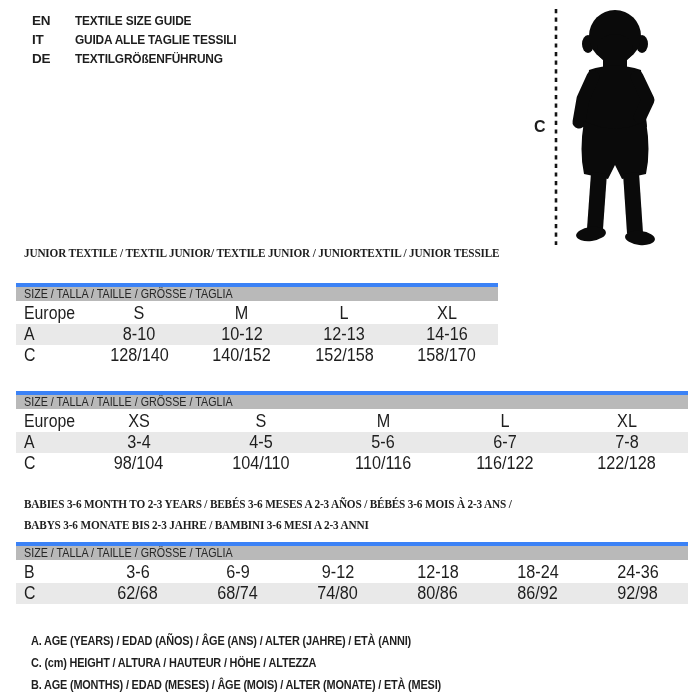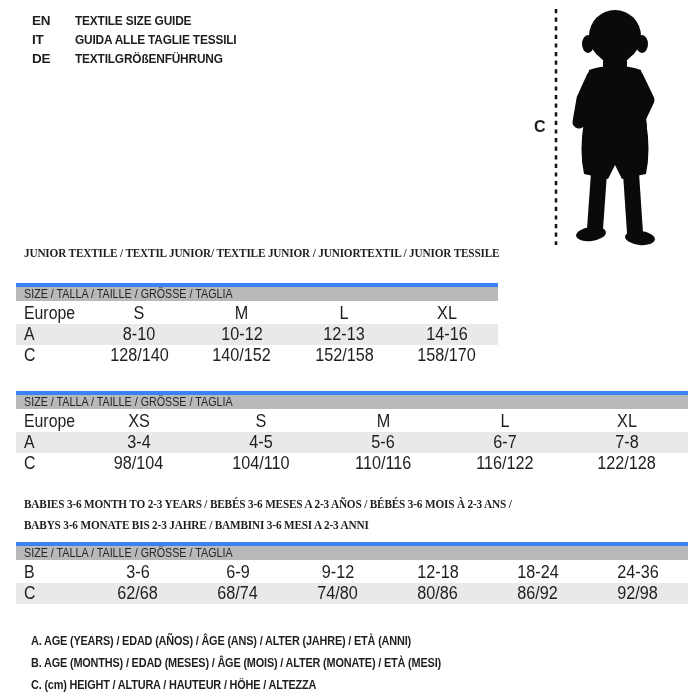--- a/index.html
+++ b/index.html
@@ -208,17 +208,17 @@
         <td><span class="cc">80/86</span></td>
         <td><span class="cc">86/92</span></td>
         <td><span class="cc">92/98</span></td>
       </tr>
     </tbody>
       </table>
   </div>
 
   <div class="legend">
     <div><span class="cl">A. AGE (YEARS) / EDAD (AÑOS) / ÂGE (ANS) / ALTER (JAHRE) / ETÀ (ANNI)</span></div>
+    <div><span class="cl">C. (cm) HEIGHT / ALTURA / HAUTEUR / HÖHE / ALTEZZA</span></div>
     <div><span class="cl">B. AGE (MONTHS) / EDAD (MESES) / ÂGE (MOIS) / ALTER (MONATE) / ETÀ (MESI)</span></div>
-    <div><span class="cl">C. (cm) HEIGHT / ALTURA / HAUTEUR / HÖHE / ALTEZZA</span></div>
   </div>
 
 </div>
 
 </body></html>

